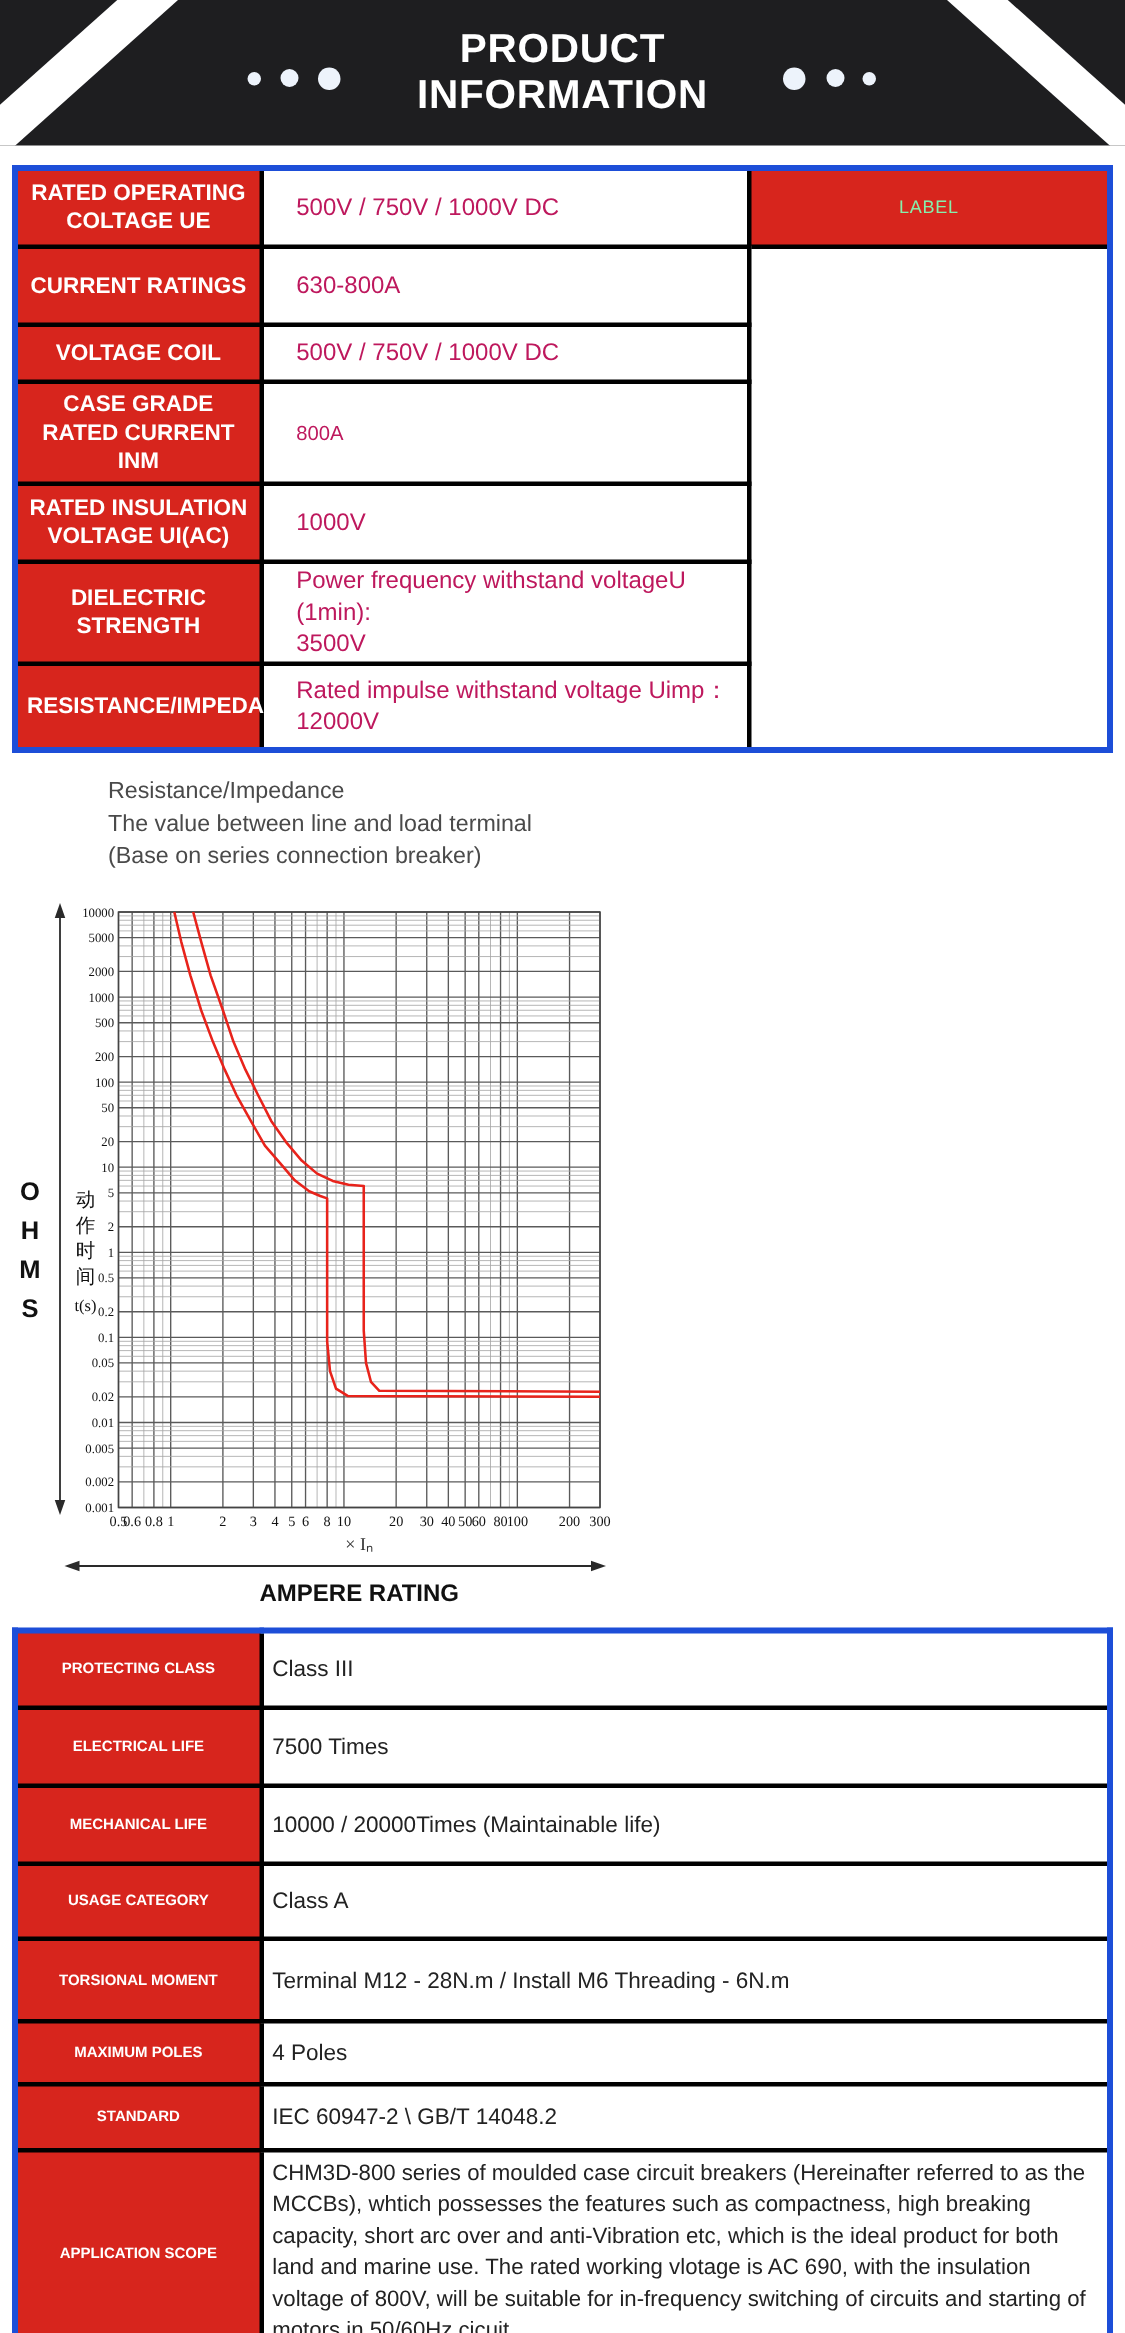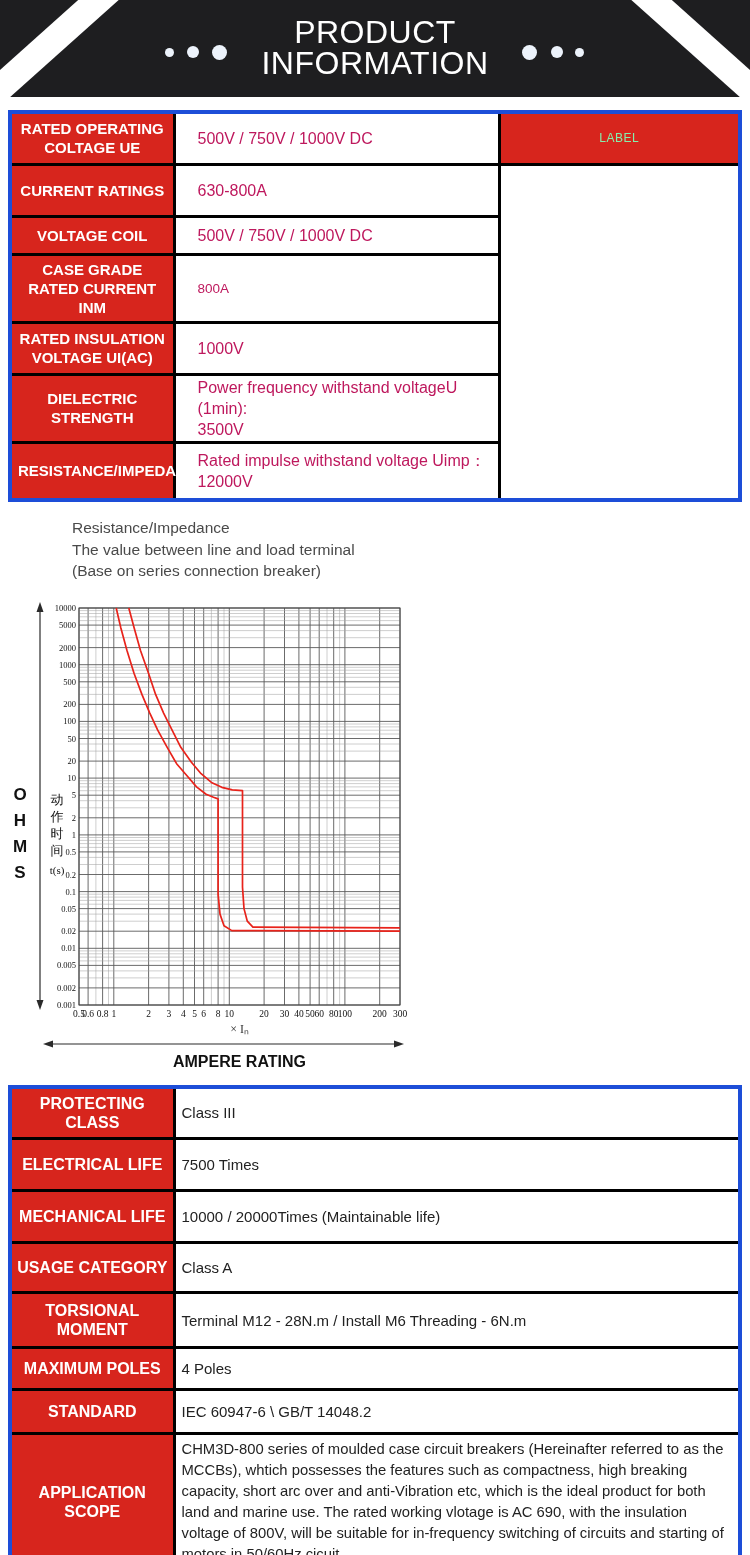--- a/index.html
+++ b/index.html
@@ -12,21 +12,21 @@
   body{
     width:750px;min-height:1555px;background:#fff;
     font-family:"Liberation Sans",sans-serif;
   }
   
   .banner{position:relative;height:97px;background:var(--banner-black);overflow:hidden}
   .stripe{position:absolute;width:240px;height:27px;background:#fff;top:28px}
   .stripe-left{left:-68px;transform:rotate(-41.8deg)}
   .stripe-right{left:578px;transform:rotate(41.8deg)}
   .banner-title{position:absolute;left:0;top:17px;width:100%;margin:0;text-align:center;
-    color:#fff;font-weight:normal;font-size:32px;line-height:31px;letter-spacing:.5px;z-index:2}
+    color:#fff;font-weight:bold;font-size:27px;line-height:31px;letter-spacing:.5px;z-index:2}
   .dot{position:absolute;border-radius:50%;background:#edf3fb;z-index:2}
   .d1{width:9px;height:9px;left:165px;top:48px}
   .d2{width:12px;height:12px;left:187px;top:46px}
   .d3{width:15px;height:15px;left:212px;top:45px}
   .d4{width:15px;height:15px;left:522px;top:45px}
   .d5{width:12px;height:12px;left:551px;top:46px}
   .d6{width:9px;height:9px;left:575px;top:48px}
   
   .spec-table{border-collapse:collapse;table-layout:fixed;width:734px;margin:13px 8px 0;
     border:4px solid #1d4ed8}
@@ -37,21 +37,21 @@
   .t1 .val{font-size:16px;color:#be185d;padding:4px 6px 4px:22px;padding-left:22px;
     vertical-align:middle;white-space:pre-line;line-height:21px}
   .side-head{background:var(--accent-red);color:#86efac;font-weight:normal;font-size:12px;
     text-align:center;letter-spacing:.5px}
   .side-body{background:#fff}
   .t1 tr:nth-child(1){height:52px}.t1 tr:nth-child(2){height:52px}
   .t1 tr:nth-child(3){height:38px}.t1 tr:nth-child(4){height:53px}
   .t1 tr:nth-child(5){height:52px}.t1 tr:nth-child(6){height:53px}
   .t1 tr:nth-child(7){height:58px}
   .t2 .c-label{width:164px}
-  .t2 .lbl{font-size:16px;padding:4px 4px}
+  .t2 .lbl{font-size:10px;padding:4px 4px}
   .t2 .val{font-size:15px;color:#222;padding:4px 6px;vertical-align:middle;line-height:21px}
   .t2 tr:nth-child(1){height:52px}.t2 tr:nth-child(2){height:52px}
   .t2 tr:nth-child(3){height:52px}.t2 tr:nth-child(4){height:50px}
   .t2 tr:nth-child(5){height:55px}.t2 tr:nth-child(6){height:42px}
   .t2 tr:nth-child(7){height:44px}.t2 tr:nth-child(8){height:132px}
   .t2 .scope{font-size:14.8px;line-height:21px}
   
   .caption{margin:15px 0 4px 72px;font-size:15.5px;color:#4a4a4a;line-height:21.5px}
   .chart-area{margin-top:18px}
   .chart-area svg{display:block}
@@ -306,21 +306,21 @@
       <tr>
         <th class="lbl">TORSIONAL MOMENT</th>
         <td class="val">Terminal M12 - 28N.m / Install M6 Threading - 6N.m</td>
       </tr>
       <tr>
         <th class="lbl">MAXIMUM POLES</th>
         <td class="val">4 Poles</td>
       </tr>
       <tr>
         <th class="lbl">STANDARD</th>
-        <td class="val">IEC 60947-6 \ GB/T 14048.2</td>
+        <td class="val">IEC 60947-2 \ GB/T 14048.2</td>
       </tr>
       <tr>
         <th class="lbl">APPLICATION SCOPE</th>
         <td class="val scope">CHM3D-800 series of moulded case circuit breakers (Hereinafter referred to as the MCCBs), whtich possesses the features such as compactness, high breaking capacity, short arc over and anti-Vibration etc, which is the ideal product for both land and marine use. The rated working vlotage is AC 690, with the insulation voltage of 800V, will be suitable for in-frequency switching of circuits and starting of motors in 50/60Hz cicuit.</td>
       </tr>
     </tbody>
   </table>
 
 </div>
 

